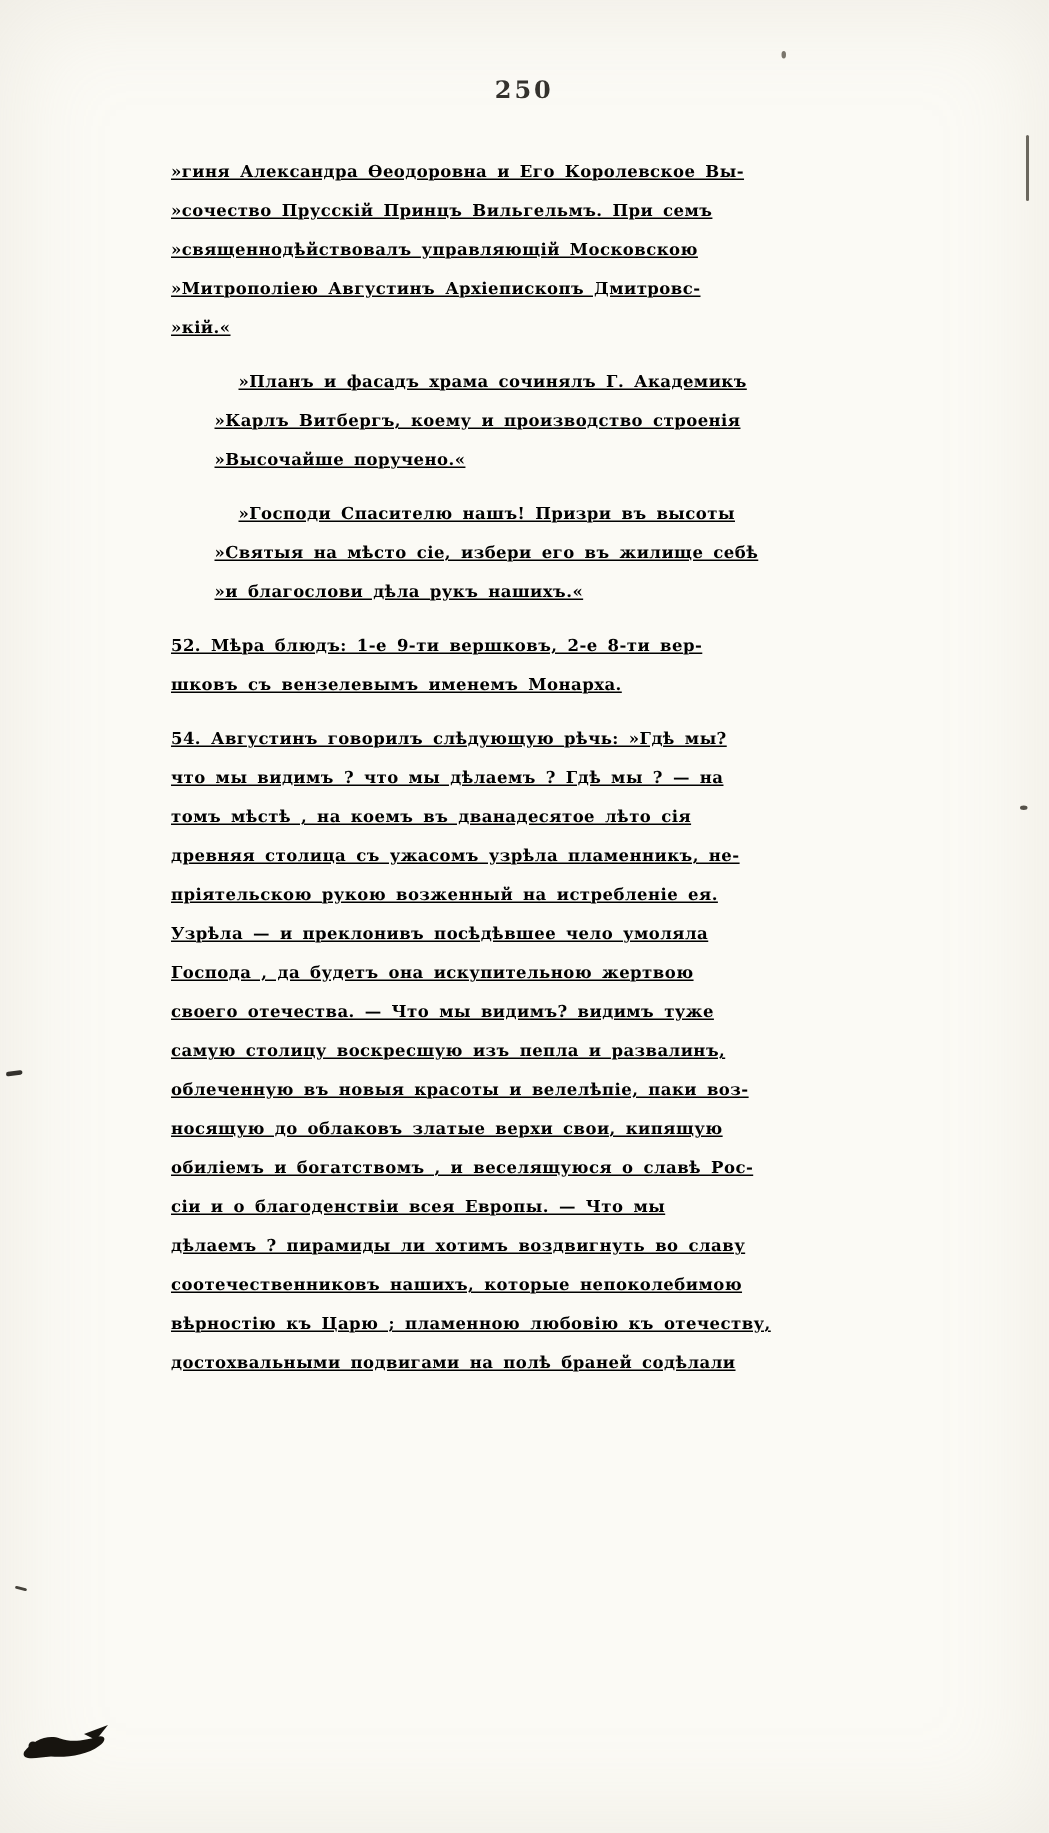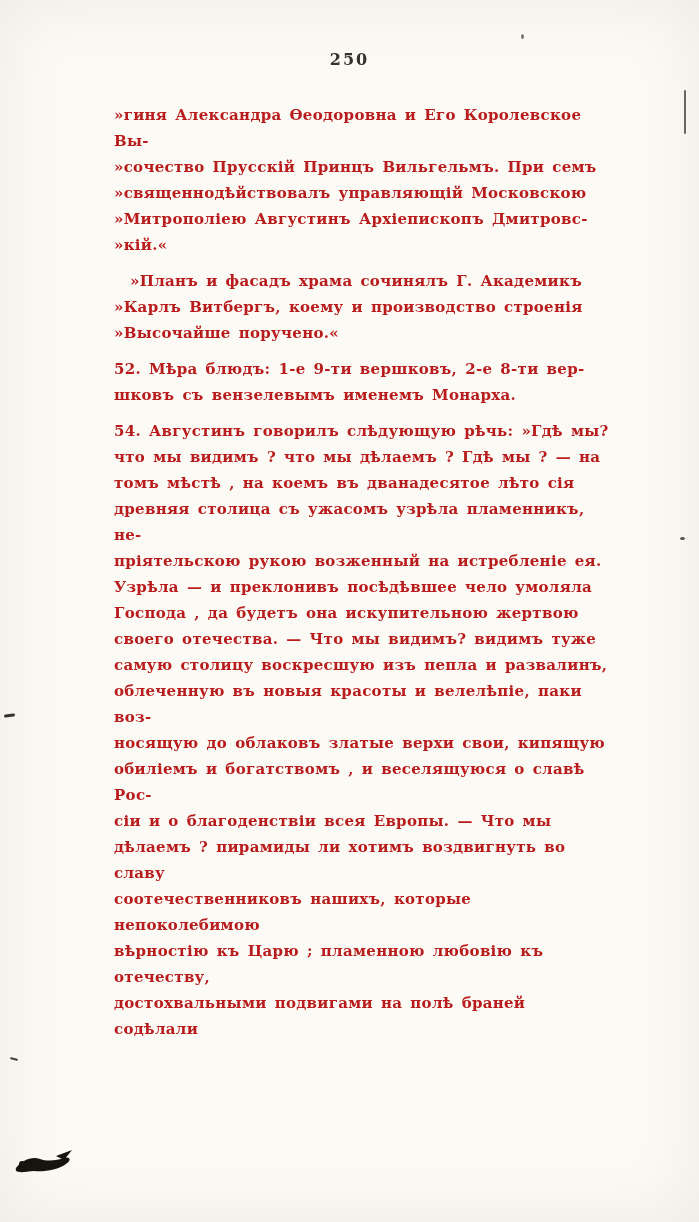--- a/index.html
+++ b/index.html
@@ -29,30 +29,31 @@
   }
 
   .text-block {
     position: absolute;
     top: 102px;
     left: 114px;
     width: 496px;
   }
 
   .para {
-    font-size: 15px;
+    font-size: 11px;
     font-weight: bold;
     line-height: 26px;
     letter-spacing: 0.3px;
     word-spacing: 2.5px;
     white-space: pre-line;
     margin-bottom: 10px;
-    color: #b91c1c;
+    color: #000000;
+    text-decoration: underline;
   }
-  .para.indent { text-indent: 16px; }
+  .para.indent { text-indent: 16px; margin-left: 29px; }
 
   
   .artifact { position: absolute; }
   .margin-tick-1 {
     left: 4px; top: 714px; width: 11px; height: 3px;
     background: #34322d; border-radius: 2px; transform: rotate(-8deg);
   }
   .margin-tick-2 {
     left: 10px; top: 1058px; width: 8px; height: 2px;
     background: #45423b; border-radius: 2px; transform: rotate(14deg);
@@ -83,20 +84,23 @@
     <p class="para">»гиня Александра Ѳеодоровна и Его Королевское Вы-
 »сочество Прусскій Принцъ Вильгельмъ. При семъ
 »священнодѣйствовалъ управляющій Московскою
 »Митрополіею Августинъ Архіепископъ Дмитровс-
 »кій.«</p>
 
     <p class="para indent">»Планъ и фасадъ храма сочинялъ Г. Академикъ
 »Карлъ Витбергъ, коему и производство строенія
 »Высочайше поручено.«</p>
 
+    <p class="para indent">»Господи Спасителю нашъ! Призри въ высоты
+»Святыя на мѣсто сіе, избери его въ жилище себѣ
+»и благослови дѣла рукъ нашихъ.«</p>
 
     <p class="para">52. Мѣра блюдъ: 1-е 9-ти вершковъ, 2-е 8-ти вер-
 шковъ съ вензелевымъ именемъ Монарха.</p>
 
 
     <p class="para">54. Августинъ говорилъ слѣдующую рѣчь: »Гдѣ мы?
 что мы видимъ ? что мы дѣлаемъ ? Гдѣ мы ? — на
 томъ мѣстѣ , на коемъ въ дванадесятое лѣто сія
 древняя столица съ ужасомъ узрѣла пламенникъ, не-
 пріятельскою рукою возженный на истребленіе ея.

